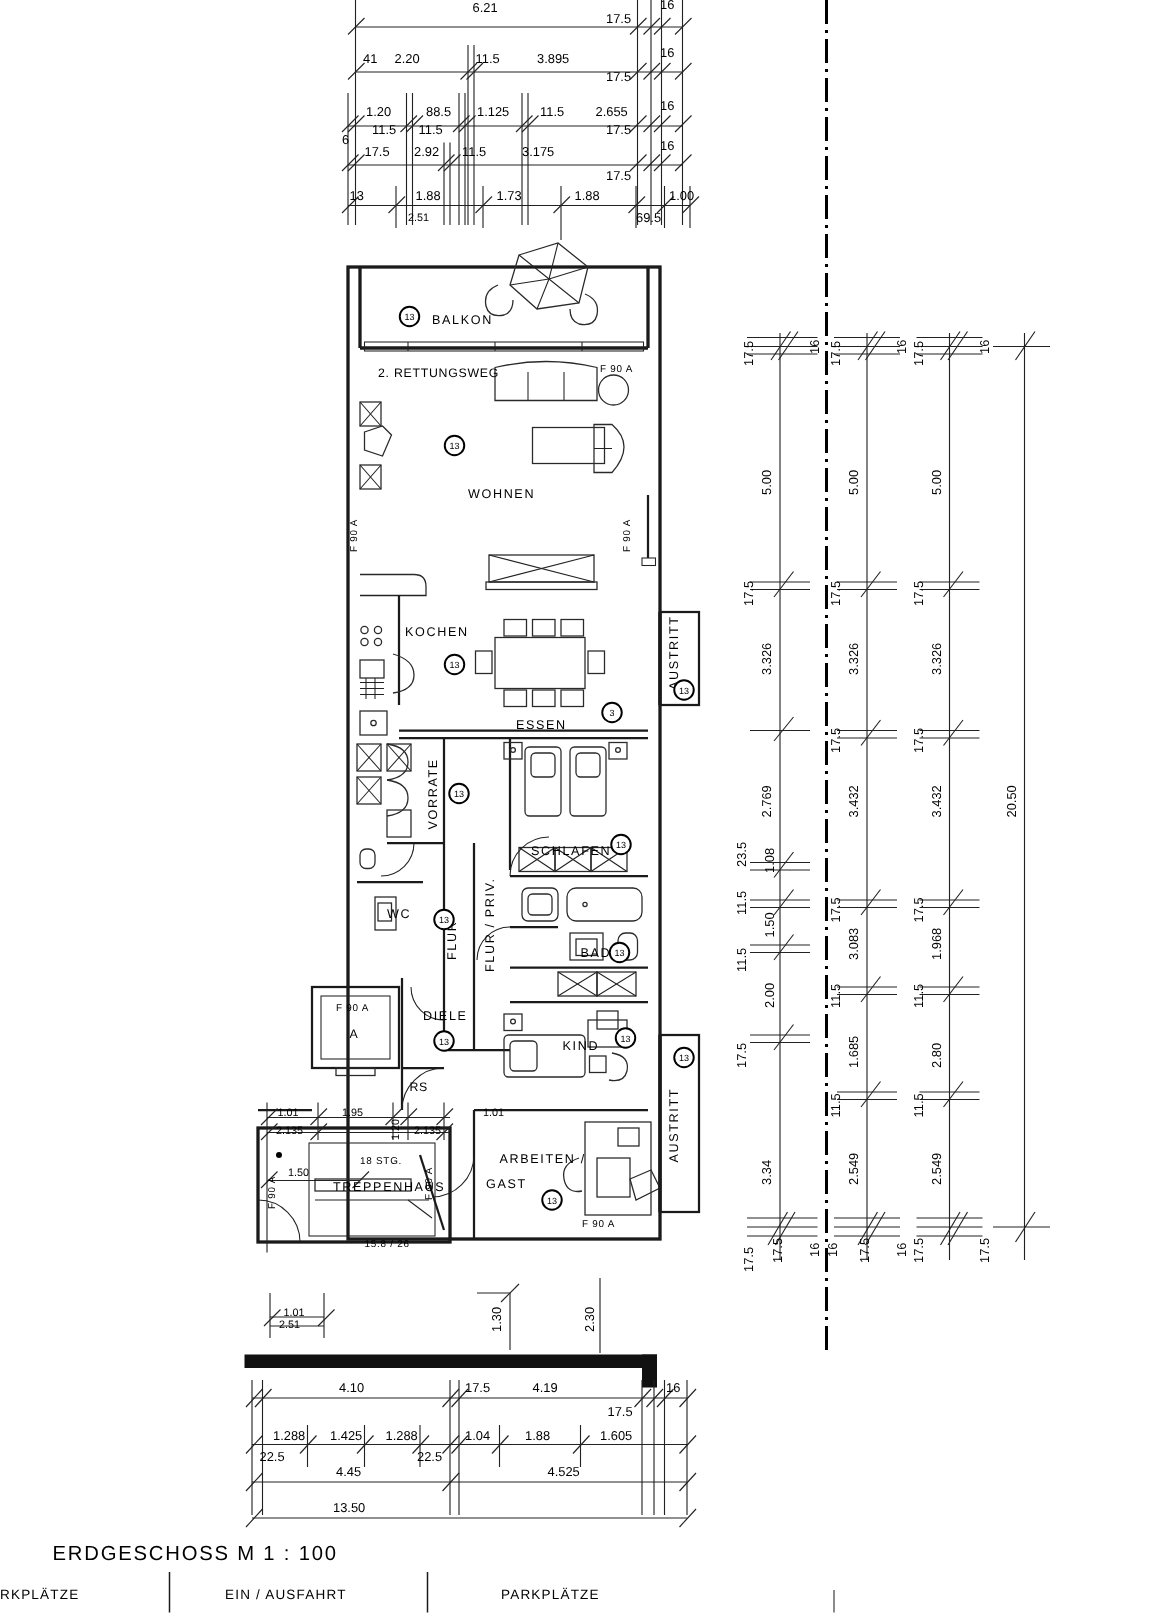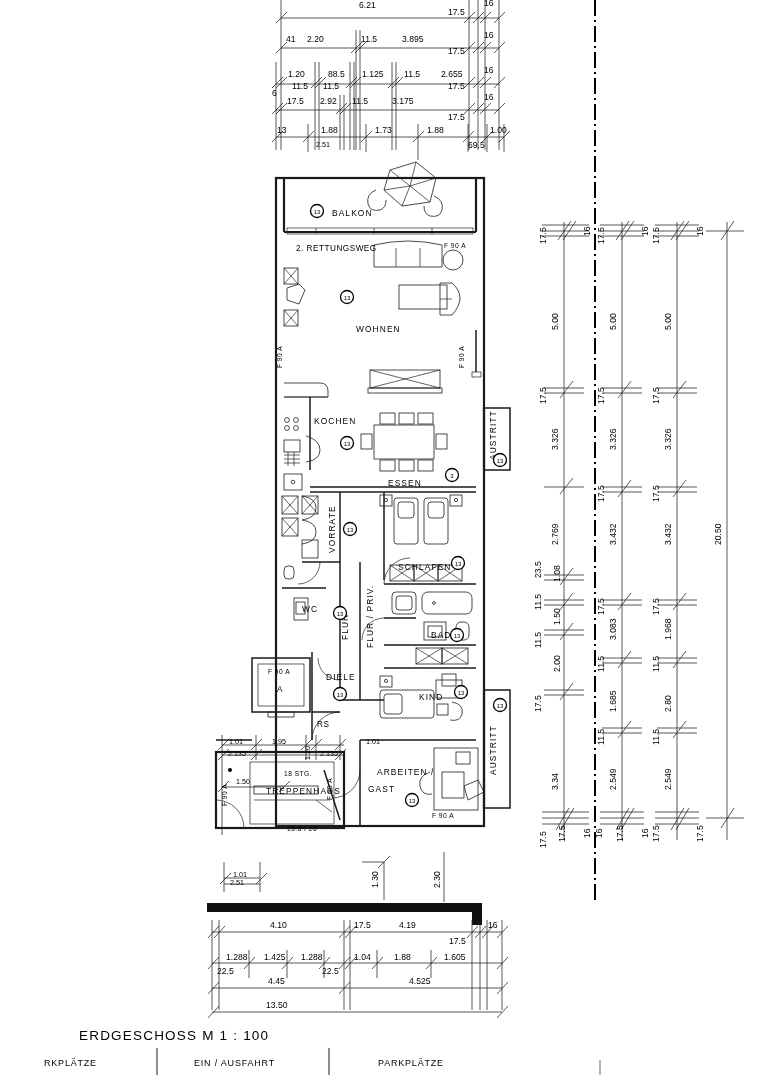--- a/index.html
+++ b/index.html
@@ -1,18 +1,18 @@
 <!DOCTYPE html>
 <html><head>
 <meta charset="utf-8">
 <style>
   html,body{margin:0;padding:0;background:#fff;}
   body{width:782px;height:1080px;position:relative;overflow:hidden;
        font-family:"Liberation Sans",sans-serif;color:#000;}
-  #stage{position:absolute;inset:0;margin-left:44px;}
+  #stage{position:absolute;inset:0;}
   svg{position:absolute;top:0;left:0;}
   .ln{stroke:#1a1a1a;fill:none;}
   .w1{stroke-width:1;}
   .w15{stroke-width:1.5;}
   .w2{stroke-width:2.2;}
   .thin{stroke:#222;stroke-width:.7;fill:none;}
   .dim{stroke:#222;stroke-width:.75;fill:none;}
   .furn2{stroke:#2a2a2a;stroke-width:.85;fill:none;}
   .solidwall{fill:#111;}
   .whitefill{fill:#fff;}

